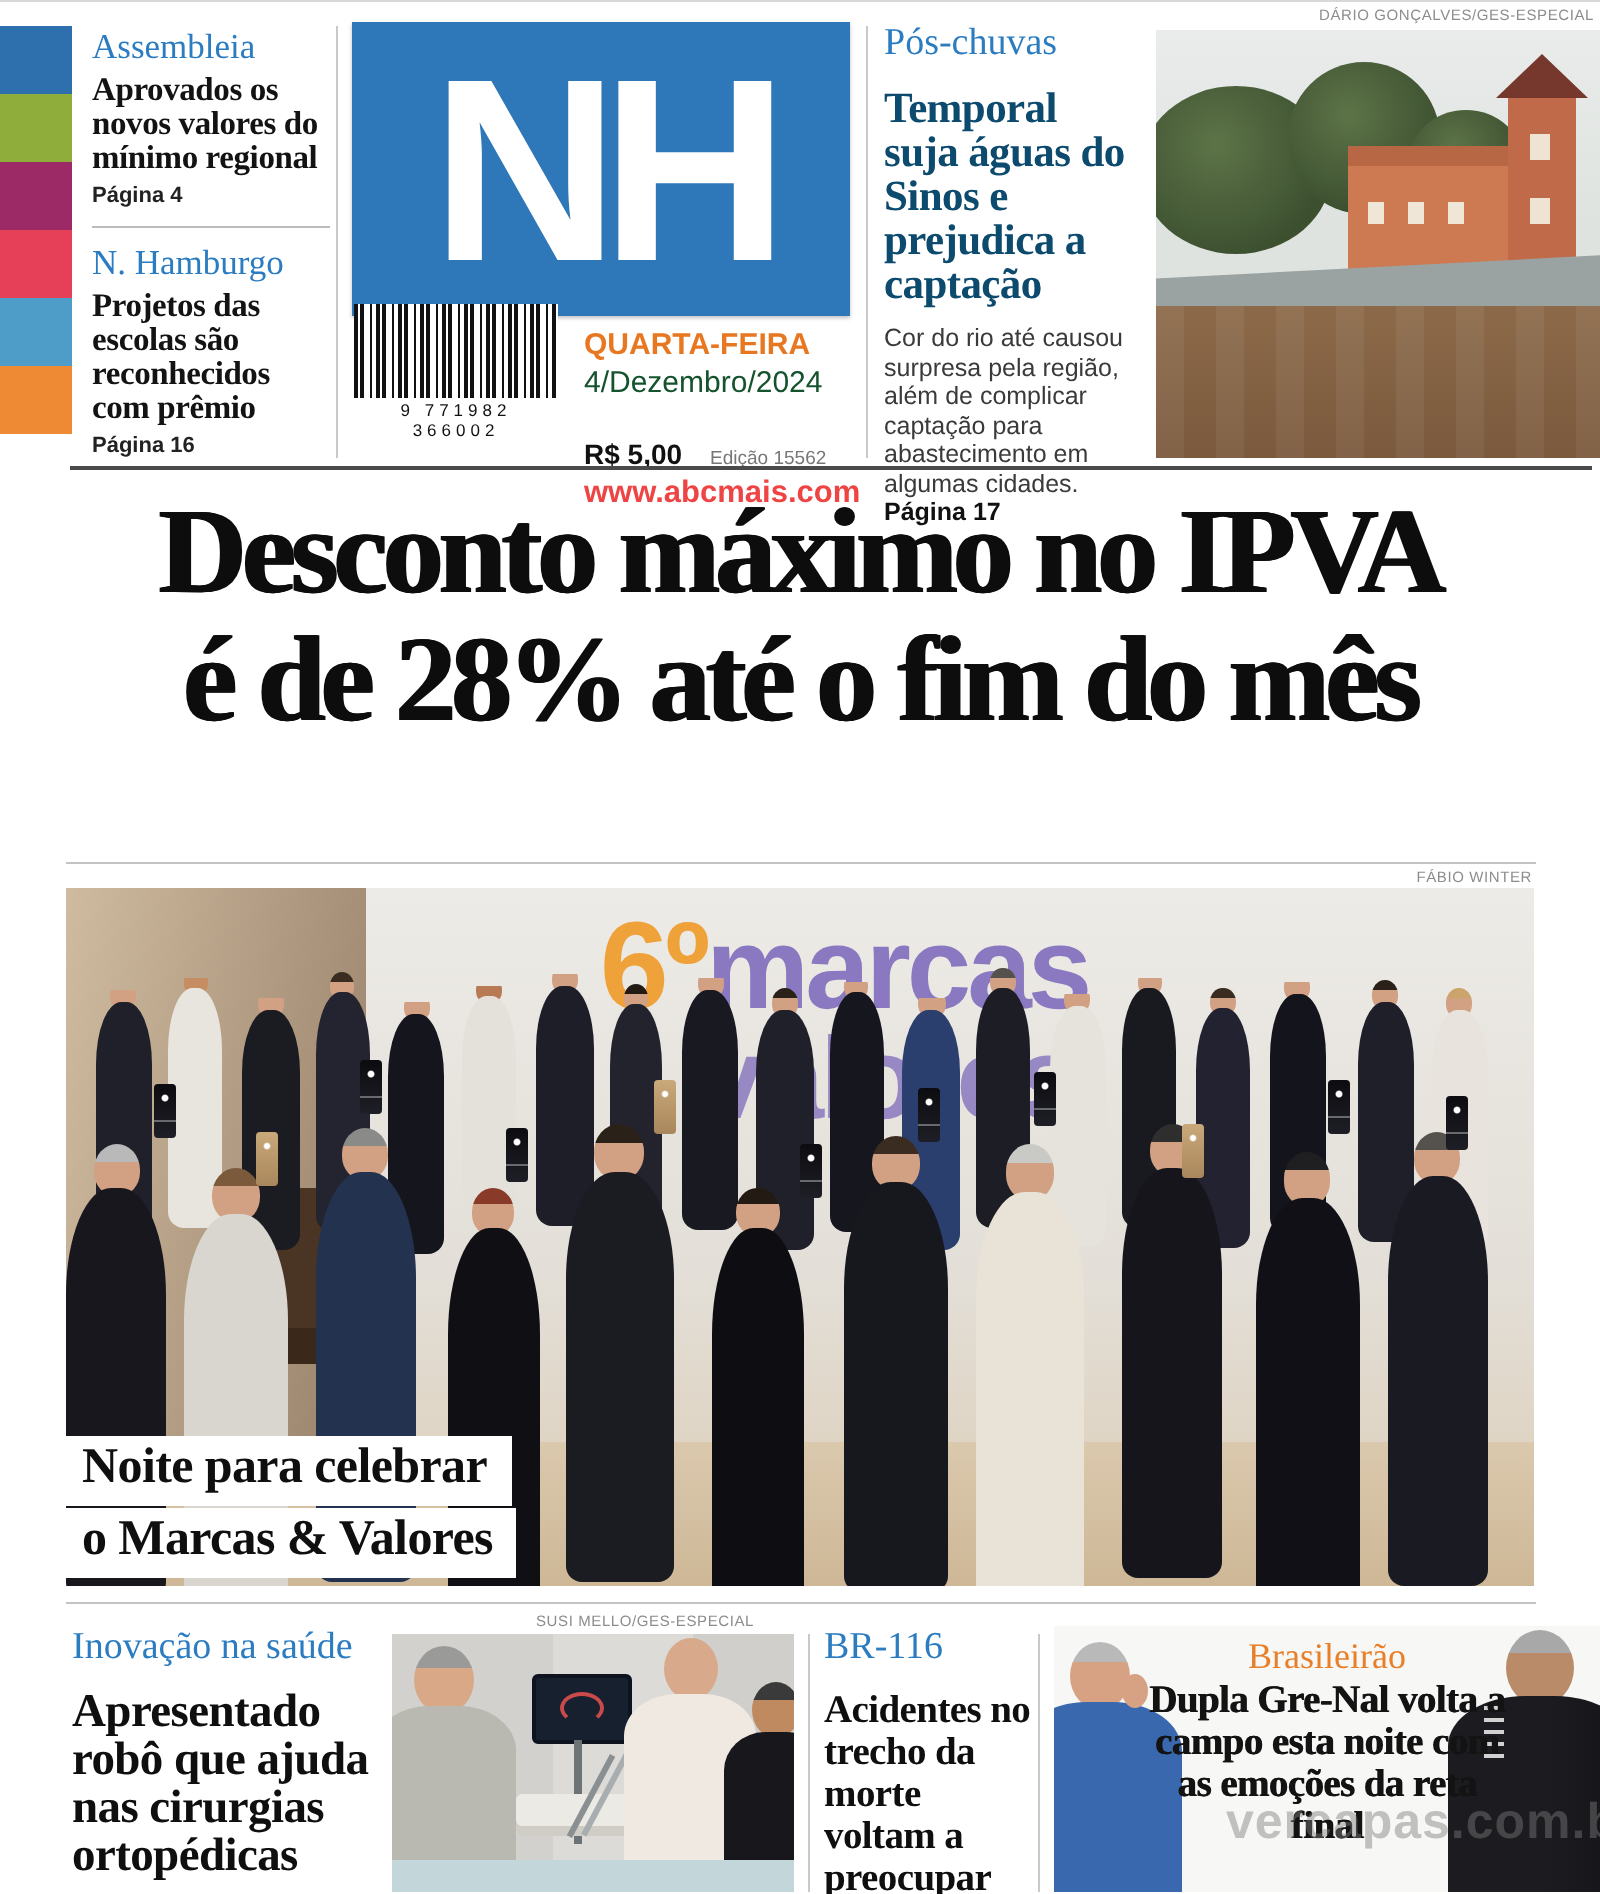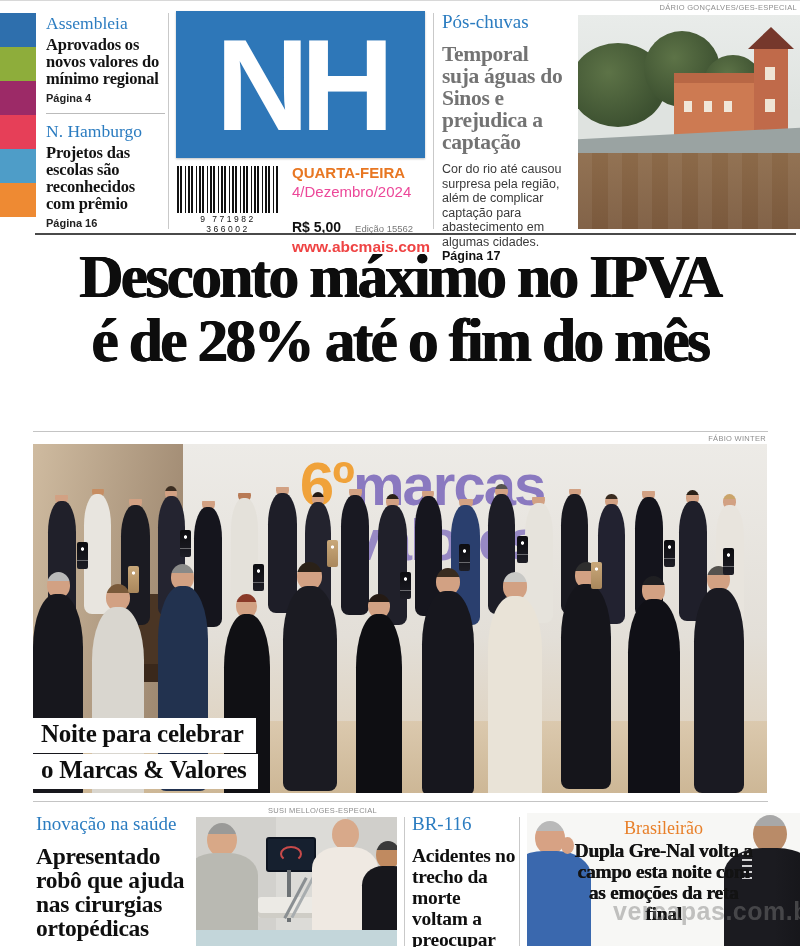--- a/index.html
+++ b/index.html
@@ -14,34 +14,34 @@
   .strip span{flex:1;}
   .briefs{position:absolute;left:46px;top:12px;width:119px;}
   .kicker{font-family:"Liberation Serif",serif;color:#2b7cc0;}
   .briefs .kicker{font-size:17.5px;line-height:20px;}
   .brief-h{font-family:"Liberation Serif",serif;font-weight:bold;color:#131313;font-size:16.5px;line-height:17px;margin-top:3px;letter-spacing:-.2px;}
   .pageref{font-size:11px;font-weight:bold;color:#222;margin-top:5px;}
   .brief-div{height:1px;background:#bbb;margin:9px 0 7px 0;}
   .nh-logo{position:absolute;left:176px;top:10px;width:249px;height:147px;background:#2e77b8;
            display:flex;align-items:center;justify-content:center;color:#fff;
            font-weight:bold;font-size:130px;letter-spacing:-9px;line-height:1;box-shadow:0 1px 2px rgba(0,0,0,.25);}
-  .barcode{position:absolute;left:177px;top:165px;width:102px;height:60px;}
+  .barcode{position:absolute;left:177px;top:151px;width:102px;height:60px;}
   .barcode .bars{height:47px;background:repeating-linear-gradient(90deg,#111 0 2px,#fff 2px 3px,#111 3px 5px,#fff 5px 8px,#111 8px 9px,#fff 9px 11px);}
   .barcode .num{font-size:8.5px;letter-spacing:2.5px;color:#111;text-align:center;margin-top:1px;}
   .pubinfo{position:absolute;left:292px;top:163px;width:140px;line-height:1.25;}
   .pub-day{color:#e87722;font-weight:bold;font-size:15px;}
-  .pub-date{color:#ec4899;font-size:15px;}
+  .pub-date{color:#14532d;font-size:15px;}
   .pub-row{display:flex;align-items:baseline;gap:14px;margin-top:17px;}
   .pub-price{color:#111;font-weight:bold;font-size:14px;}
   .pub-ed{color:#777;font-size:9.5px;}
   .pub-site{color:#ef4444;font-weight:bold;font-size:15.5px;margin-top:1px;}
 
   .rain{position:absolute;left:442px;top:10px;width:128px;}
   .rain .kicker{font-size:19px;}
-  .rain-h{font-family:"Liberation Serif",serif;font-weight:bold;font-size:21.5px;line-height:22px;color:#737373;margin-top:10px;letter-spacing:-.3px;}
+  .rain-h{font-family:"Liberation Serif",serif;font-weight:bold;font-size:21.5px;line-height:22px;color:#0c4a6e;margin-top:10px;letter-spacing:-.3px;}
   .summary{font-size:12.5px;line-height:14.5px;color:#3a3a3a;margin-top:9px;}
   .summary b{color:#111;}
 
   
   .river{position:absolute;left:578px;top:14px;width:222px;height:214px;overflow:hidden;background:linear-gradient(#e9ecea,#dfe3e0 45%);}
   .tree{position:absolute;border-radius:50%;background:radial-gradient(circle at 40% 35%,#5d7347,#3c5030 72%);}
   .house{position:absolute;left:96px;top:58px;width:86px;height:72px;background:#cd7a52;box-shadow:inset 0 10px 0 #b86745;}
   .house i{position:absolute;width:8px;height:11px;background:#f0e6d8;}
   .tower{position:absolute;left:176px;top:34px;width:34px;height:96px;background:#c06a4a;}
   .tower::before{content:"";position:absolute;left:-6px;top:-22px;border-left:23px solid transparent;border-right:23px solid transparent;border-bottom:22px solid #76382c;}

